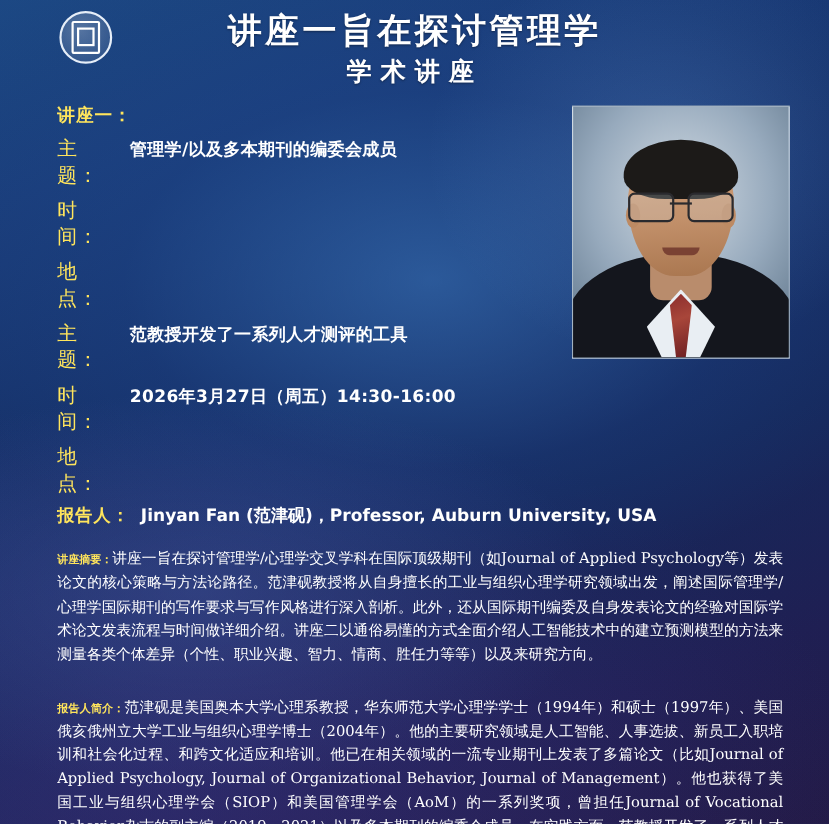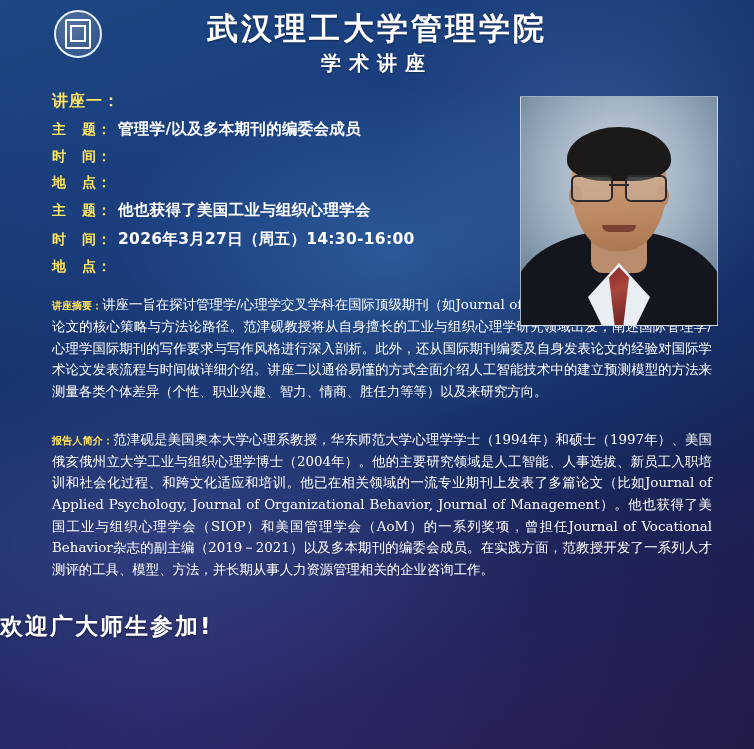--- a/index.html
+++ b/index.html
@@ -83,21 +83,21 @@
     font-family: "DejaVu Sans", "Liberation Sans", sans-serif;
     font-size: 31px;
     font-weight: bold;
     color: #ffffff;
     letter-spacing: 3px;
     line-height: 1.3;
     text-shadow: 0 1px 2px rgba(0,0,0,0.4);
   }
   .lecture-title {
     font-family: "DejaVu Sans", "Liberation Sans", sans-serif;
-    font-size: 20px;
+    font-size: 23px;
     font-weight: bold;
     color: #ffffff;
     letter-spacing: 8px;
     margin-top: 2px;
     text-shadow: 0 1px 2px rgba(0,0,0,0.4);
   }
 
   
   .content {
     position: relative;
@@ -112,22 +112,22 @@
     margin: 0 0 7px 0;
     letter-spacing: 1px;
   }
   .row {
     display: flex;
     margin-bottom: 8px;
     align-items: baseline;
   }
   .row .lbl {
     color: #ffe55c;
-    font-size: 14px;
-    font-weight: bold;
+    font-size: 18px;
+    font-weight: normal;
     font-family: "DejaVu Sans", "Liberation Sans", sans-serif;
     width: 66px;
     flex: none;
     letter-spacing: 1px;
   }
   .row .val {
     color: #ffffff;
     font-size: 15.5px;
     font-weight: bold;
     font-family: "DejaVu Sans", "Liberation Sans", sans-serif;
@@ -316,21 +316,21 @@
 <body>
 
 <div class="poster">
 
   <div class="header">
     <div class="logo">
       <div class="ring"></div>
       <div class="inner"></div>
       <div class="inner2"></div>
     </div>
-    <div class="univ-name">武汉理工大学管理学院</div>
+    <div class="univ-name">讲座一旨在探讨管理学</div>
     <div class="lecture-title">学术讲座</div>
   </div>
 
   <div class="portrait">
     <div class="bg"></div>
     <div class="suit"></div>
     <div class="neck"></div>
     <div class="shirt"></div>
     <div class="tie"></div>
     <div class="face"></div>
@@ -354,30 +354,34 @@
     </div>
     <div class="row">
       <span class="lbl">时　间：</span>
     </div>
     <div class="row">
       <span class="lbl">地　点：</span>
     </div>
 
     <div class="row">
       <span class="lbl">主　题：</span>
-      <span class="val">他也获得了美国工业与组织心理学会</span>
+      <span class="val">范教授开发了一系列人才测评的工具</span>
     </div>
     <div class="row">
       <span class="lbl">时　间：</span>
       <span class="val">2026年3月27日（周五）14:30-16:00</span>
     </div>
     <div class="row">
       <span class="lbl">地　点：</span>
     </div>
 
+    <div class="speaker-row">
+      <span class="lbl">报告人：</span>
+      <span class="val">Jinyan Fan (范津砚)，Professor, Auburn University, USA</span>
+    </div>
   </div>
 
   <div class="para abstract">
     <span class="hl">讲座摘要：</span><span>讲座一旨在探讨管理学/心理学交叉学科在国际顶级期刊（如Journal of Applied Psychology等）发表论文的核心策略与方法论路径。范津砚教授将从自身擅长的工业与组织心理学研究领域出发，阐述国际管理学/心理学国际期刊的写作要求与写作风格进行深入剖析。此外，还从国际期刊编委及自身发表论文的经验对国际学术论文发表流程与时间做详细介绍。讲座二以通俗易懂的方式全面介绍人工智能技术中的建立预测模型的方法来测量各类个体差异（个性、职业兴趣、智力、情商、胜任力等等）以及来研究方向。</span>
   </div>
 
   <div class="para bio">
     <span class="hl">报告人简介：</span><span>范津砚是美国奥本大学心理系教授，华东师范大学心理学学士（1994年）和硕士（1997年）、美国俄亥俄州立大学工业与组织心理学博士（2004年）。他的主要研究领域是人工智能、人事选拔、新员工入职培训和社会化过程、和跨文化适应和培训。他已在相关领域的一流专业期刊上发表了多篇论文（比如Journal of Applied Psychology, Journal of Organizational Behavior, Journal of Management）。他也获得了美国工业与组织心理学会（SIOP）和美国管理学会（AoM）的一系列奖项，曾担任Journal of Vocational Behavior杂志的副主编（2019－2021）以及多本期刊的编委会成员。在实践方面，范教授开发了一系列人才测评的工具、模型、方法，并长期从事人力资源管理相关的企业咨询工作。</span>
   </div>
 

